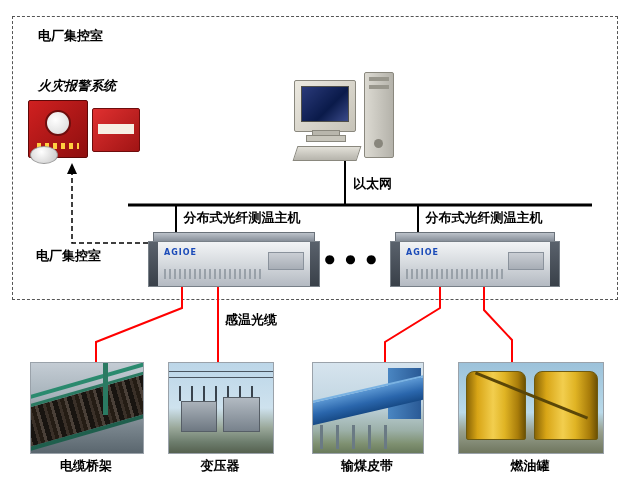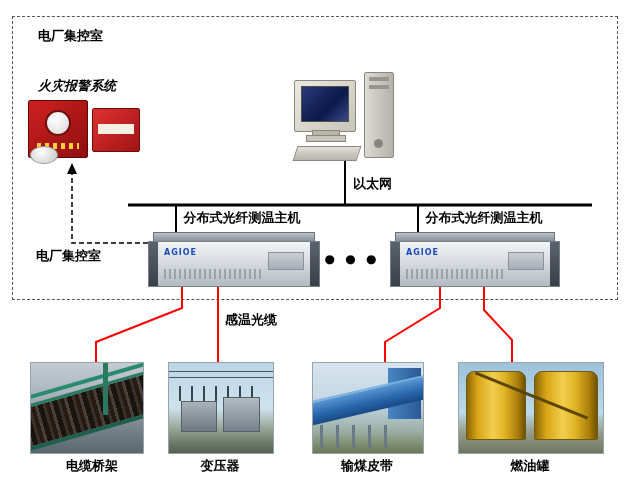--- a/index.html
+++ b/index.html
@@ -180,21 +180,21 @@
       <div class="rack-vents"></div>
       <div class="rack-ports"></div>
     </div>
   </div>
 
   <figure class="photo p-cabletray" style="left:30px; top:362px; width:112px;">
     <div class="ct-rail"></div>
     <div class="ct-bundle"></div>
     <div class="ct-post"></div>
   </figure>
-  <div class="lbl center" style="left:92px; top:458px;">电缆桥架</div>
+  <div class="lbl center" style="left:86px; top:458px;">电缆桥架</div>
 
   <figure class="photo p-transformer" style="left:168px; top:362px; width:104px;">
     <div class="tx-wire1"></div>
     <div class="tx-wire2"></div>
     <div class="tx-bushings"></div>
     <div class="tx-body1"></div>
     <div class="tx-body2"></div>
   </figure>
   <div class="lbl center" style="left:220px; top:458px;">变压器</div>
 

